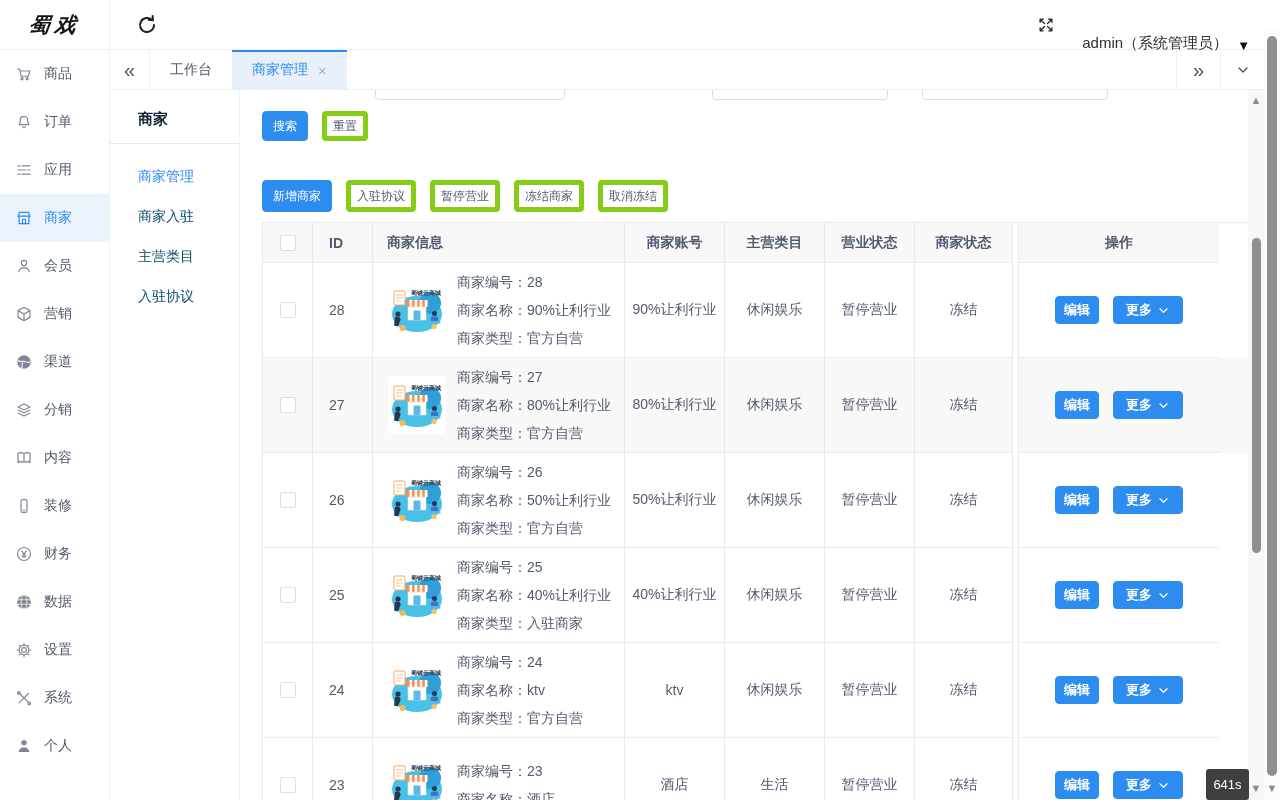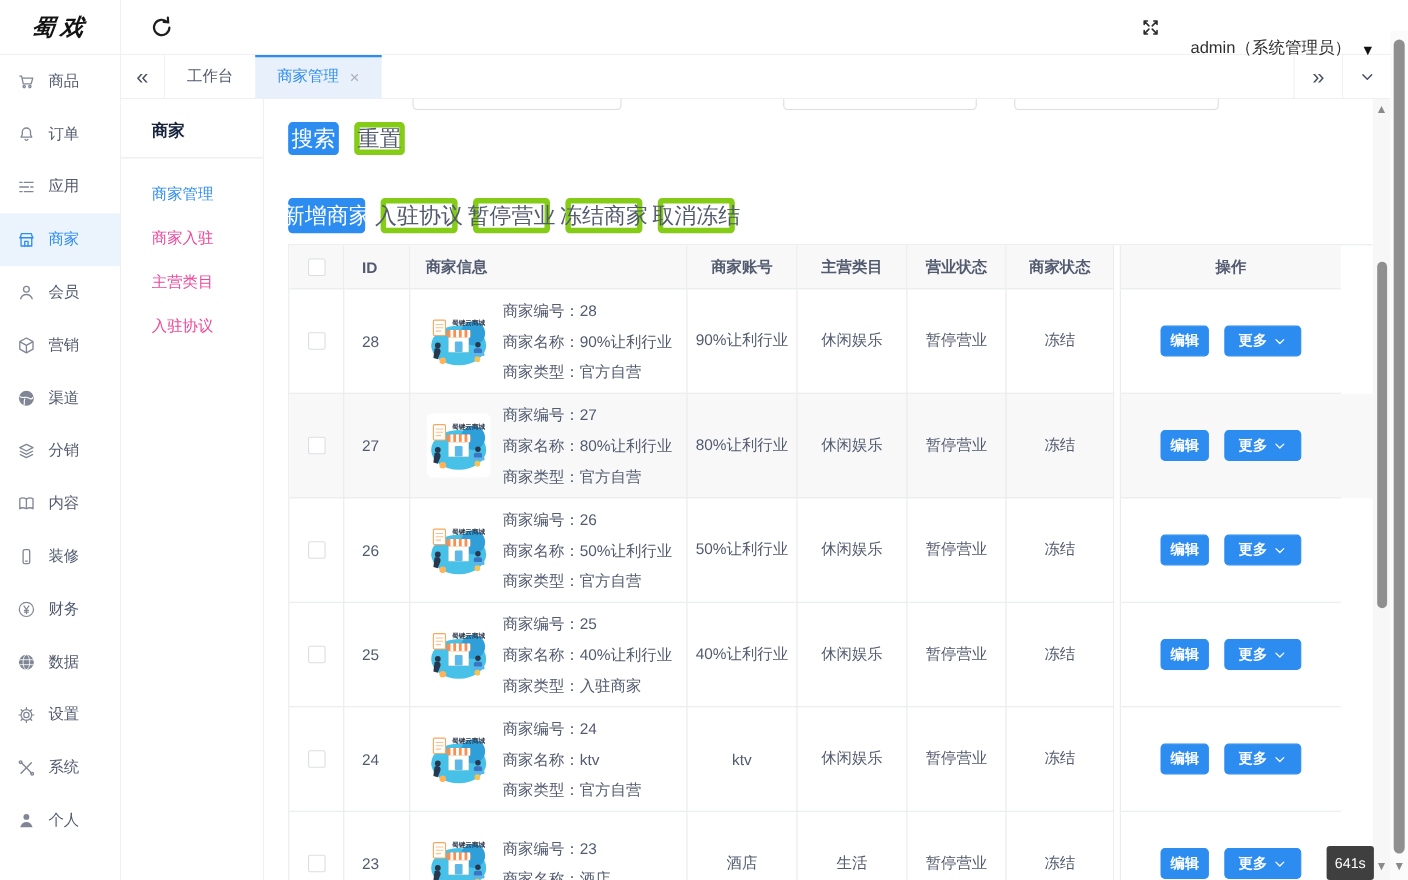--- a/index.html
+++ b/index.html
@@ -25,40 +25,40 @@
   .s1-label { font-size:14px; color:#515a6e; }
   .s1-item.active { background:#ebf3fc; }
   .s1-item.active .s1-icon { color:#2d8cf0; }
   .s1-item.active .s1-label { color:#2d8cf0; }
 
   
   .sidebar2 { position:absolute; left:110px; top:90px; width:130px; height:710px; background:#fff; border-right:1px solid #f0f0f0; z-index:9; }
   .s2-title { padding:20px 0 14px 28px; font-size:15px; font-weight:bold; color:#17233d; }
   .s2-divider { border-top:1px solid #e8eaec; }
   .s2-list { padding-top:12px; }
-  .s2-item { height:40px; line-height:40px; padding-left:28px; font-size:14px; color:#ec4899; cursor:pointer; }
+  .s2-item { height:40px; line-height:40px; padding-left:28px; font-size:14px; color:#0c4a6e; cursor:pointer; }
   .s2-item.active { color:#2d8cf0; }
 
   
   .tabbar { position:absolute; left:110px; top:50px; width:1170px; height:40px; background:#fff; border-bottom:1px solid #f0f0f0; z-index:15; display:flex; }
   .tab-collapse { width:40px; height:40px; display:flex; align-items:center; justify-content:center; border-right:1px solid #f0f0f0; font-size:20px; color:#495060; cursor:pointer; }
   .tab { height:40px; padding:0 20px; display:flex; align-items:center; gap:10px; font-size:14px; color:#515a6e; cursor:pointer; }
   .tab.active { background:#e8f1fb; color:#2d8cf0; box-shadow:inset 0 2px 0 #2d8cf0; }
   .tab-close { font-size:15px; color:#a8adb9; }
   .tab-right { position:absolute; right:16px; top:0; height:40px; display:flex; }
   .tab-rbtn { width:44px; height:40px; display:flex; align-items:center; justify-content:center; border-left:1px solid #f0f0f0; color:#495060; font-size:20px; cursor:pointer; }
 
   
   .content { position:absolute; left:240px; top:90px; width:1008px; height:710px; background:#fff; overflow:hidden; }
   .flt-input { position:absolute; top:-22px; height:32px; border:1px solid #dcdee2; border-radius:4px; background:#fff; padding:0 8px; font-size:14px; color:#515a6e; outline:none; }
   #fi1 { left:135px; width:190px; }
   #fi2 { left:472px; width:176px; }
   #fi3 { left:682px; width:186px; }
 
-  .btn { display:inline-flex; align-items:center; justify-content:center; border-radius:4px; font-size:20px; cursor:pointer; white-space:nowrap; }
+  .btn { display:inline-flex; align-items:center; justify-content:center; border-radius:4px; font-size:12px; cursor:pointer; white-space:nowrap; }
   .bp { background:#2d8cf0; border:1px solid #2d8cf0; color:#fff; }
   .bd { background:#fff; border:5px solid #84cc16; color:#515a6e; }
 
   .filter-btns { position:absolute; left:22px; top:21px; display:flex; gap:14px; }
   .filter-btns .btn { width:46px; height:30px; }
   .action-btns { position:absolute; left:22px; top:90px; display:flex; gap:14px; }
   .action-btns .btn { width:70px; height:32px; }
 
   
   .tblwrap { position:absolute; left:22px; top:132px; width:1088px; height:578px; border:1px solid #e8eaec; border-bottom:none; overflow:hidden; }

